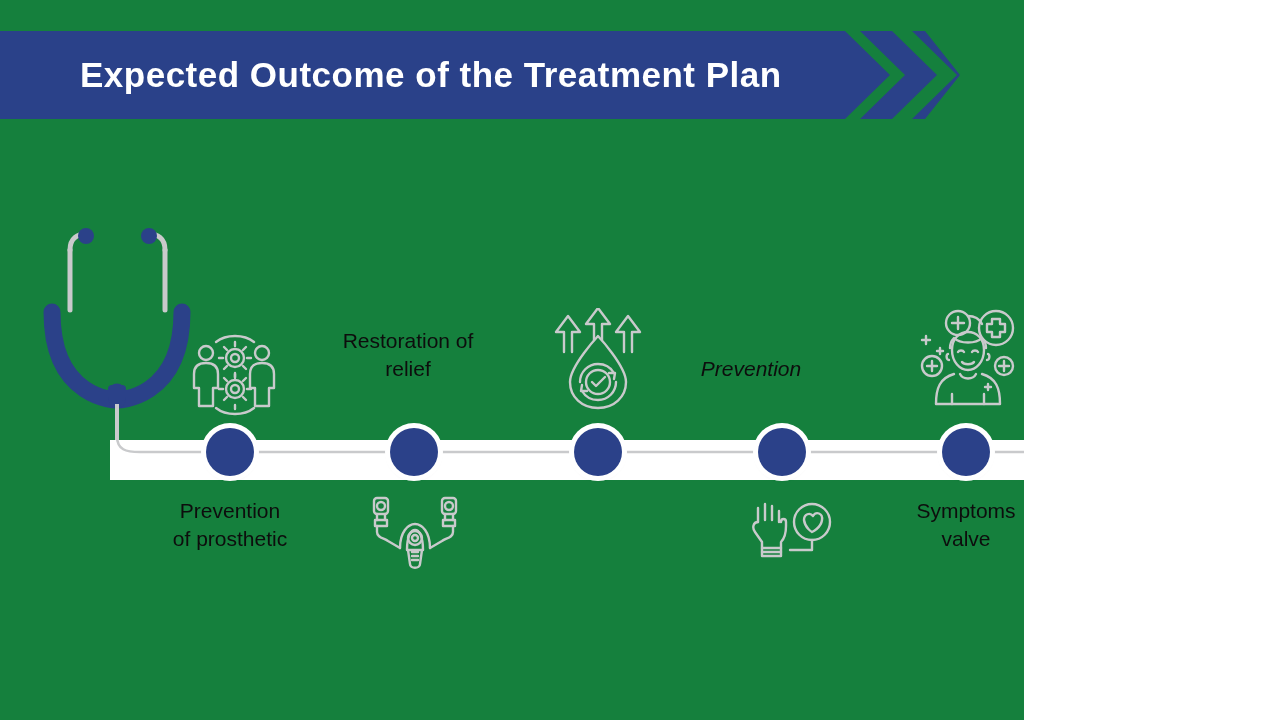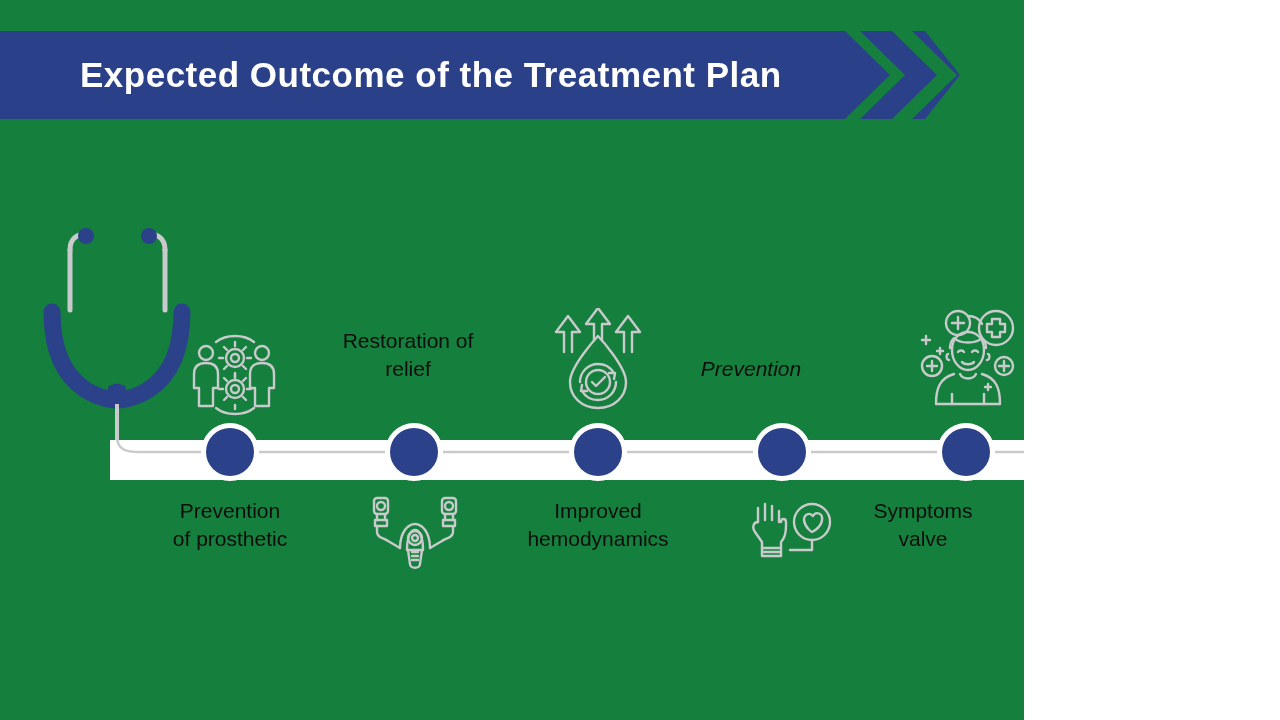--- a/index.html
+++ b/index.html
@@ -164,30 +164,26 @@
   <div class="node-label" style="left:115px; top:497px;">
     <div>Prevention</div>
     <div>of prosthetic</div>
   </div>
 
   <div class="node-label" style="left:293px; top:327px;">
     <div>Restoration of</div>
     <div>relief</div>
   </div>
 
-  <div class="node-label" style="left:483px; top:497px;">
-    <div>Improved</div>
-    <div>hemodynamics</div>
-  </div>
 
   <div class="node-label" style="left:636px; top:355px;font-style:italic;">
     <div>Prevention</div>
   </div>
 
-  <div class="node-label" style="left:808px; top:497px;">
+  <div class="node-label" style="left:851px; top:497px;">
     <div>Symptoms</div>
     <div>valve</div>
   </div>
 
   <svg class="deco-icon" style="left:186px; top:332px;" width="96" height="86" viewBox="0 0 96 86">
     <g fill="none" stroke="#c9cacc" stroke-width="2.4" stroke-linecap="round" stroke-linejoin="round">
       <path d="M30,10 C40,2 58,2 68,10"></path>
       <path d="M30,76 C40,84 58,84 68,76"></path>
       <circle cx="20" cy="21" r="7"></circle>
       <path d="M8,42 C8,34 13,31 20,31 C27,31 32,34 32,42 L32,56 L27,56 L27,74 L13,74 L13,56 L8,56 Z"></path>

